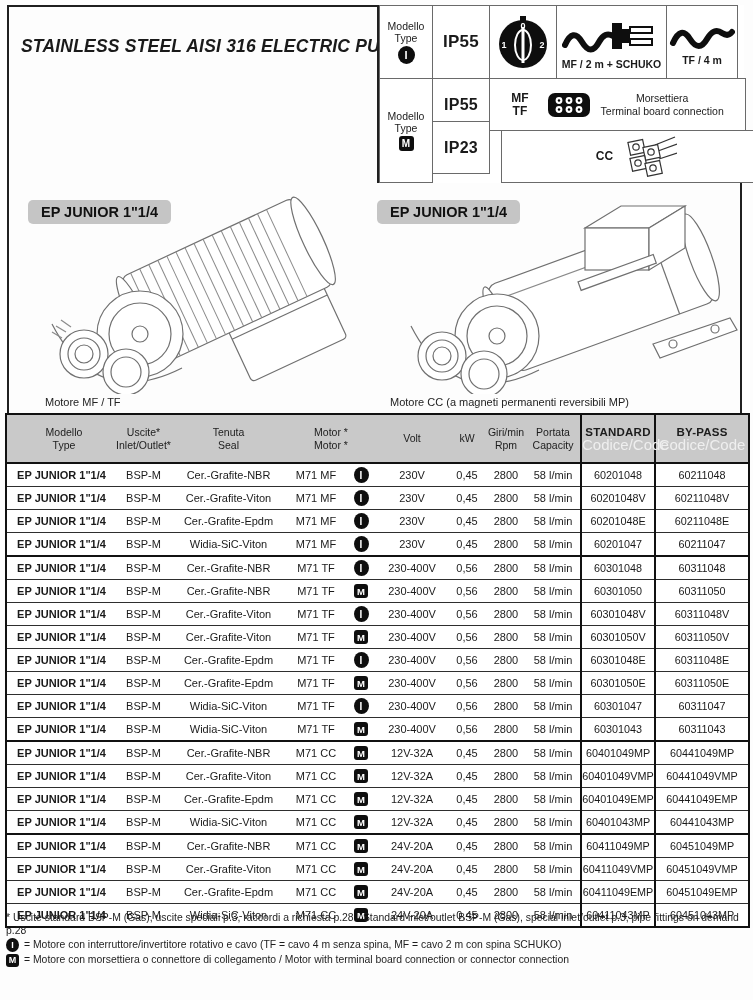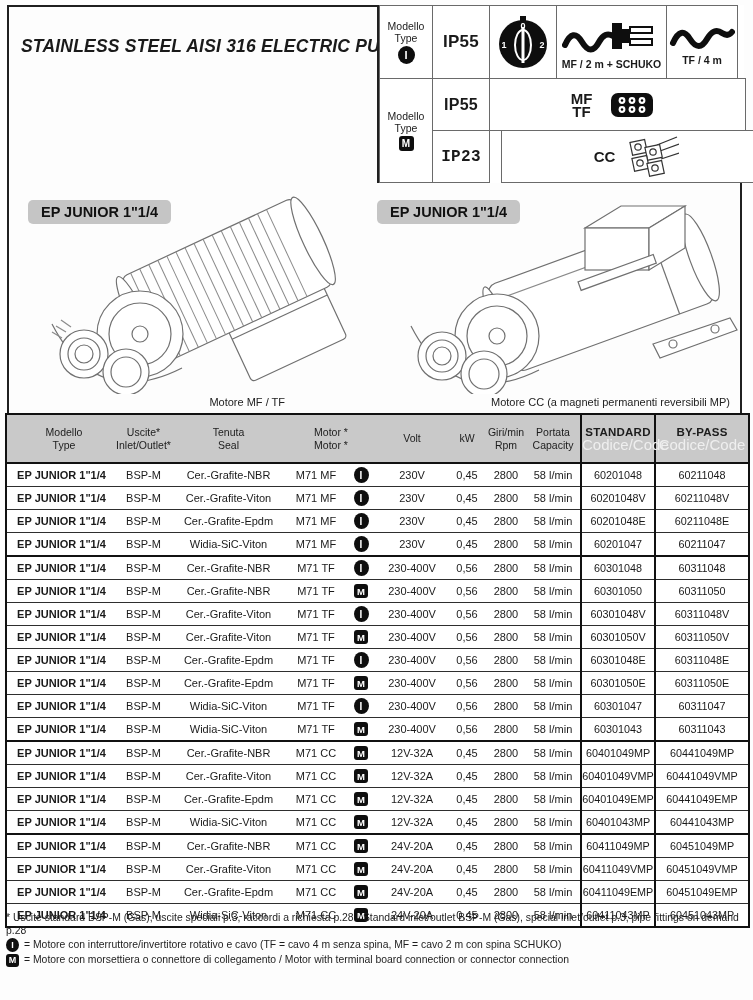--- a/index.html
+++ b/index.html
@@ -18,26 +18,26 @@
   .small-label{font-size:10.5px;line-height:12px;text-align:center;color:#222;}
   .ip{font-weight:bold;font-size:17px;letter-spacing:.3px;}
   .sym-i{display:inline-flex;width:17px;height:18px;border-radius:50%;background:#0e0e0e;
          color:#fff;font-weight:bold;align-items:center;justify-content:center;
          font-size:11px;margin-top:2px;}
   .sym-m{display:inline-flex;width:15px;height:15px;border-radius:3px;background:#0e0e0e;
          color:#fff;font-weight:bold;align-items:center;justify-content:center;
          font-size:10px;margin-top:2px;}
   .ib-caption{font-size:10.5px;font-weight:bold;margin-top:1px;white-space:nowrap;}
   .ib-desc{font-size:10.5px;line-height:12.5px;text-align:center;color:#222;}
-  .ib-tags{font-size:15px;font-weight:bold;line-height:13px;text-align:center;margin-right:8px;}
+  .ib-tags{font-size:12px;font-weight:bold;line-height:13px;text-align:center;margin-right:8px;}
   
   .badge{position:absolute;background:#c5c5c5;border-radius:5px;font-weight:bold;
          font-size:14.5px;padding:4px 13px;color:#111;}
   .pump-svg{position:absolute;}
-  .caption{position:absolute;font-size:11px;color:#222;text-align:right;}
+  .caption{position:absolute;font-size:11px;color:#222;text-align:left;}
   
   table.codes{position:absolute;left:5px;top:413px;width:743px;border-collapse:collapse;
               table-layout:fixed;font-size:11px;border:2px solid #111;background:#fff;}
   table.codes th{background:#c9c9c9;font-weight:normal;font-size:10.5px;line-height:12.5px;
                  color:#1c1c1c;border-bottom:2px solid #111;padding:0;white-space:nowrap;
                  height:47px;vertical-align:middle;}
   table.codes th span{display:block;text-align:center;}
   th.h-model span{text-align:left;padding-left:5px;}
   th.dark{background:#6e6e6e;color:#fff;border-left:2px solid #111;}
   th.dark .l1{font-weight:bold;font-size:11.5px;letter-spacing:.2px;}
@@ -122,22 +122,26 @@
       <circle cx="12" cy="18.5" r="3.4" fill="#fff"></circle>
         <circle cx="22" cy="18.5" r="3.4" fill="#fff"></circle>
         <circle cx="32" cy="18.5" r="3.4" fill="#fff"></circle>
       <circle cx="12" cy="9.5" r="1.2"></circle>
         <circle cx="22" cy="9.5" r="1.2"></circle>
         <circle cx="32" cy="9.5" r="1.2"></circle>
       <circle cx="12" cy="18.5" r="1.2"></circle>
         <circle cx="22" cy="18.5" r="1.2"></circle>
         <circle cx="32" cy="18.5" r="1.2"></circle>
     </svg>
-  </div>
-  <div class="ib-cell" style="left:53px;top:125px;width:58px;height:53px;font-family:Liberation Mono, monospace;">
+    <span class="ib-desc">
+      <span>Morsettiera</span><br>
+      <span>Terminal board connection</span>
+    </span>
+  </div>
+  <div class="ib-cell" style="left:53px;top:116px;width:58px;height:53px;">
     <span class="ip" style="font-size:16px;">IP23</span>
   </div>
   <div class="ib-cell" style="left:122px;top:125px;width:279px;height:53px;">
     <span class="ib-tags" style="margin-right:4px;">CC</span>
     <svg width="52" height="44" viewBox="0 0 52 44" style="margin:0 8px;">
       <g stroke="#333" stroke-width="1.2" fill="#fff">
         <line x1="30" y1="10" x2="50" y2="2"></line>
           <line x1="33" y1="16" x2="52" y2="9"></line>
           <line x1="34" y1="24" x2="52" y2="18"></line>
         <rect x="4" y="6" width="15" height="13" transform="rotate(-12 11 12)"></rect>

